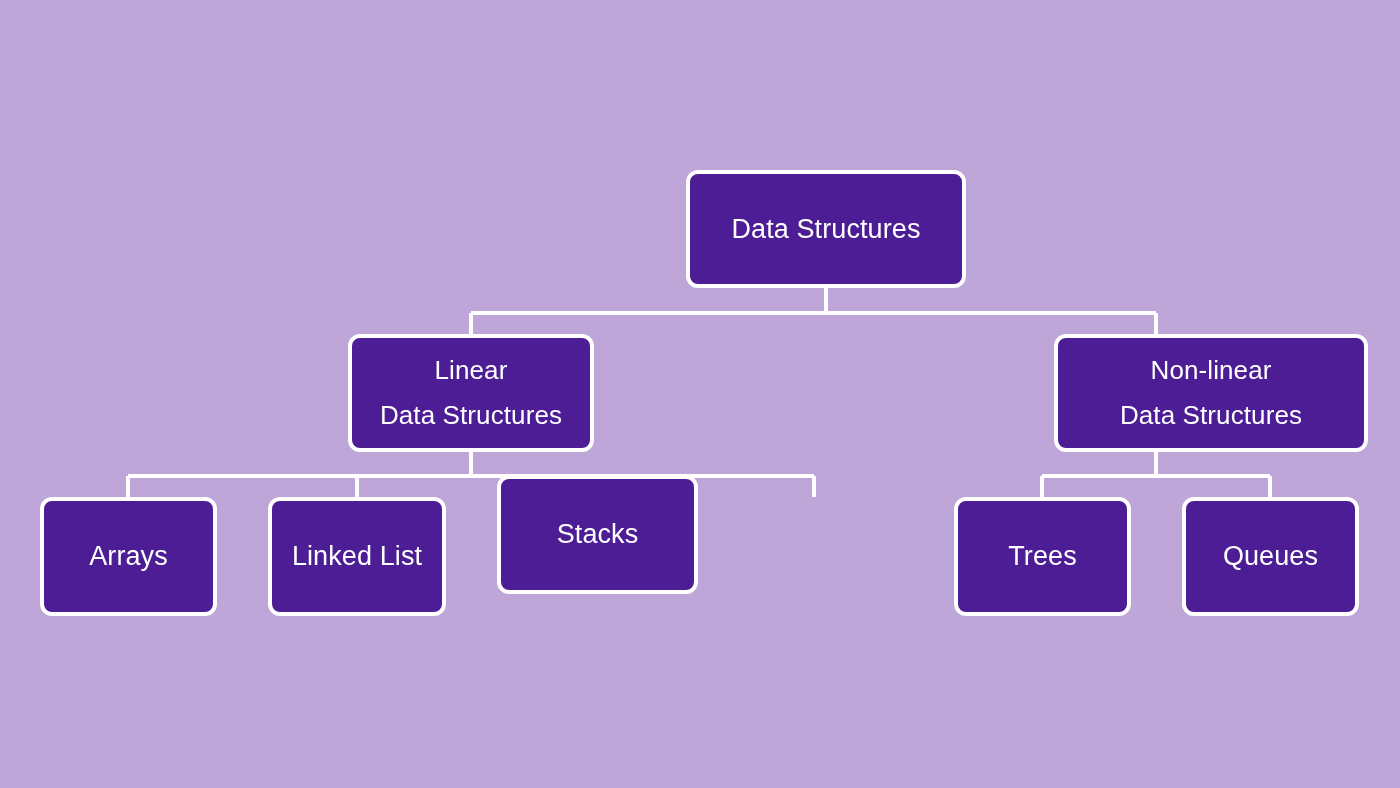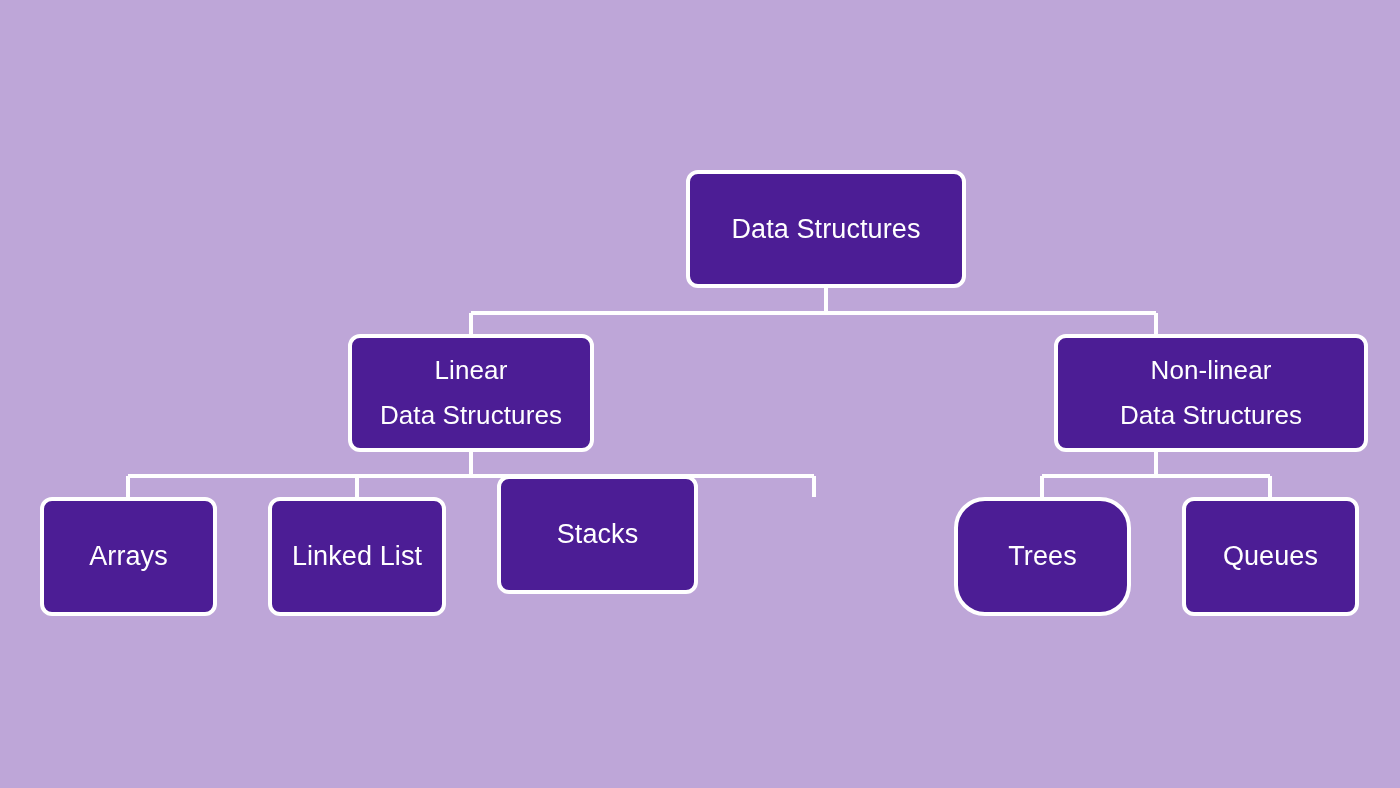--- a/index.html
+++ b/index.html
@@ -103,21 +103,21 @@
 
   <div class="node node-leaf" style="left:268px; top:497px; width:178px; height:119px;">
     <span class="node-line">Linked List</span>
   </div>
 
   <div class="node node-leaf" style="left:497px; top:475px; width:201px; height:119px;">
     <span class="node-line">Stacks</span>
   </div>
 
 
-  <div class="node node-leaf" style="left:954px; top:497px; width:177px; height:119px;border-radius:31px;">
+  <div class="node node-leaf" style="left:954px; top:497px; width:177px; height:119px;">
     <span class="node-line">Trees</span>
   </div>
 
   <div class="node node-leaf" style="left:1182px; top:497px; width:177px; height:119px;">
     <span class="node-line">Queues</span>
   </div>
 
 </div>
 
 </body></html>

